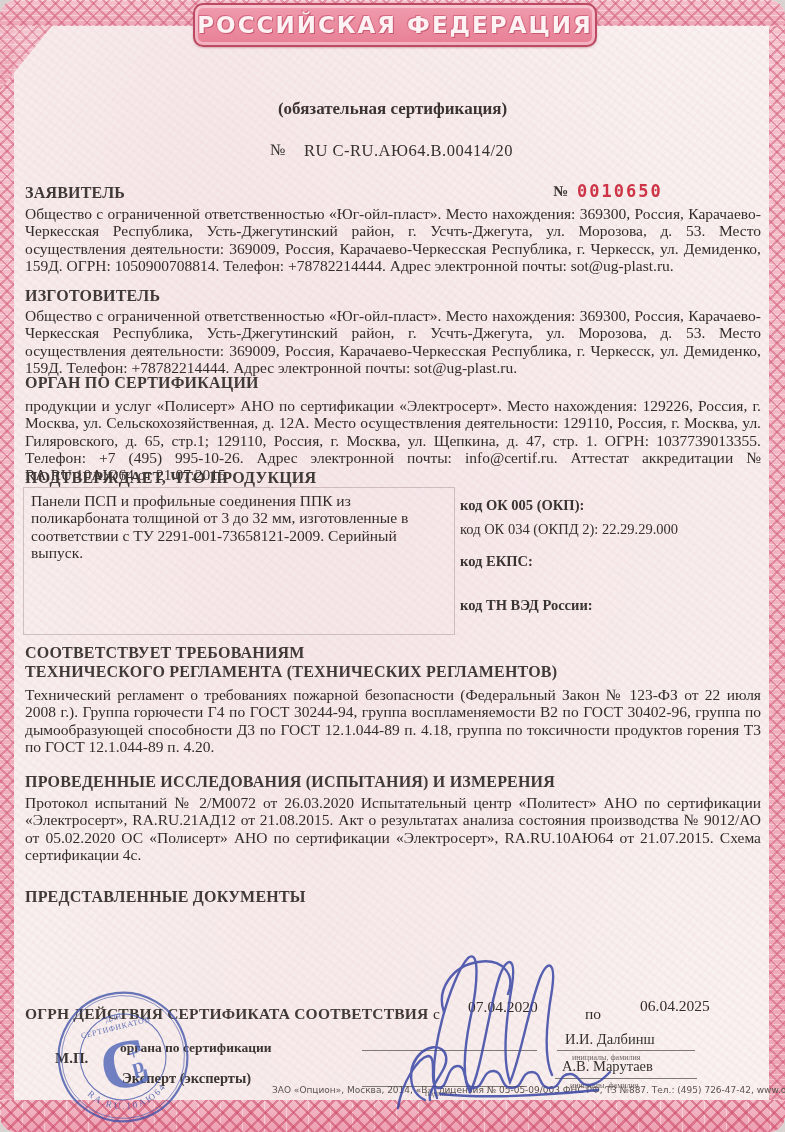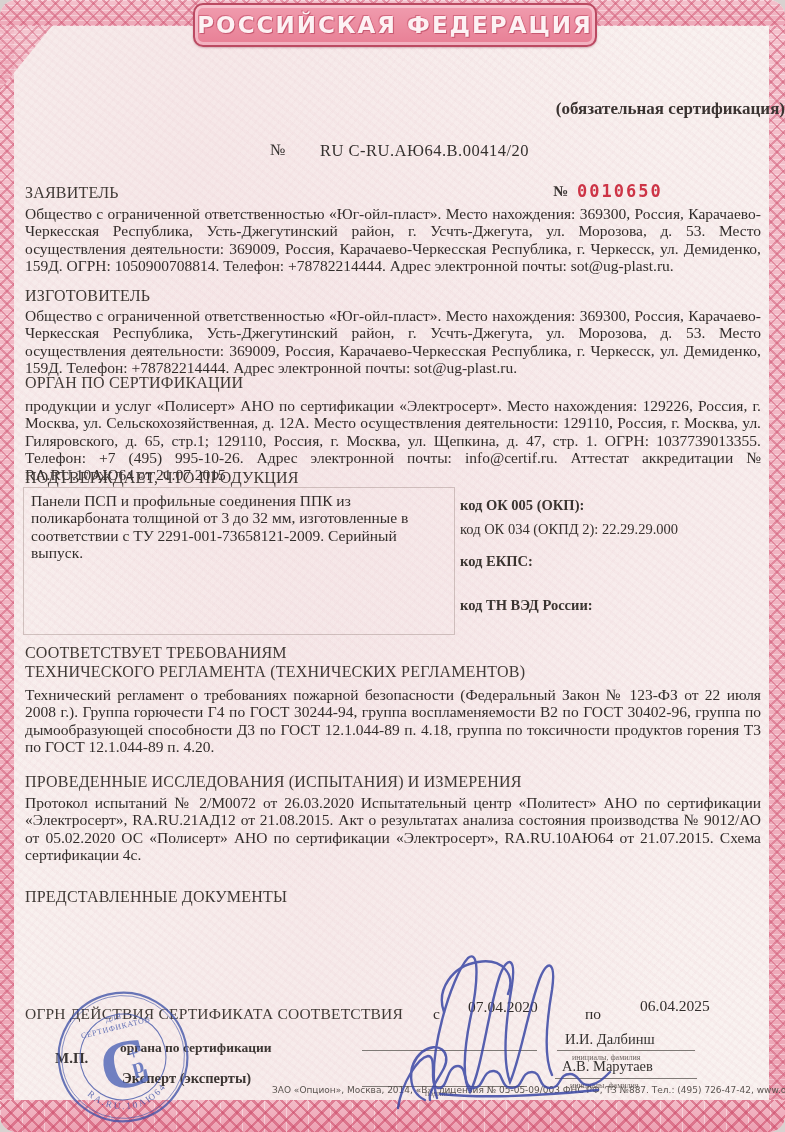--- a/index.html
+++ b/index.html
@@ -42,25 +42,25 @@
     display:flex;align-items:center;justify-content:center;
   }
   .banner span{
     font-family:"DejaVu Sans",sans-serif;font-weight:bold;font-size:23px;letter-spacing:2px;
     color:#fdf2f4;text-shadow:1px 1px 0 #c85a72,-1px -1px 0 #d4687f,0 0 2px rgba(190,70,95,.6);
     white-space:nowrap;
   }
 
   .abs{position:absolute;}
   .title{left:0;width:785px;top:62px;text-align:center;font-size:30px;letter-spacing:1px;color:#3a3331;}
-  .subtitle{left:0;width:785px;top:99px;text-align:right;font-size:17px;font-weight:bold;color:#3a3331;}
+  .subtitle{left:0;width:785px;top:99px;text-align:center;font-size:17px;font-weight:bold;color:#3a3331;}
   .numsign{font-size:16px;color:#34302e;}
   .certnum{font-size:16.5px;color:#34302e;letter-spacing:.5px;}
 
-  .h{font-weight:normal;font-size:16px;color:#403a36;letter-spacing:.2px;white-space:nowrap;}
+  .h{font-weight:bold;font-size:16px;color:#403a36;letter-spacing:.2px;white-space:nowrap;}
   .body-text{font-size:15.5px;line-height:17.3px;text-align:justify;color:#322d2b;}
   .blank-no-sign{font-size:15px;font-weight:bold;color:#3a3533;}
   .blank-no{font-family:"DejaVu Sans Mono",monospace;font-size:17px;font-weight:bold;letter-spacing:2px;color:#cd3446;}
 
   .product-box{border:1px solid rgba(160,140,135,.45);}
   .code-label{font-size:14.5px;font-weight:bold;color:#3a3430;white-space:nowrap;}
   .code-plain{font-size:14.5px;color:#35302d;white-space:nowrap;}
 
   .sig-line{border-bottom:1px solid #7f7a76;height:0;}
   .cap{font-size:8px;color:#6b635f;white-space:nowrap;}
@@ -80,21 +80,21 @@
   <div class="band band-left"></div>
   <div class="band band-right"></div>
   <div class="band corner-tl"></div>
 
   <div class="banner">
     <span>РОССИЙСКАЯ ФЕДЕРАЦИЯ</span>
   </div>
 
   <div class="abs subtitle">(обязательная сертификация)</div>
   <div class="abs numsign" style="left:270px;top:141px;">№</div>
-  <div class="abs certnum" style="left:320px;top:141px;">RU C-RU.АЮ64.В.00414/20</div>
+  <div class="abs certnum" style="left:304px;top:141px;">RU C-RU.АЮ64.В.00414/20</div>
 
   <div class="abs h" style="left:25px;top:184px;">ЗАЯВИТЕЛЬ</div>
   <div class="abs blank-no-sign" style="left:553px;top:183px;">№</div>
   <div class="abs blank-no" style="left:577px;top:181px;">0010650</div>
   <div class="abs body-text" style="left:25px;top:205px;width:736px;">Общество с ограниченной ответственностью «Юг-ойл-пласт». Место нахождения: 369300, Россия, Карачаево-Черкесская Республика, Усть-Джегутинский район, г. Усчть-Джегута, ул. Морозова, д. 53. Место осуществления деятельности: 369009, Россия, Карачаево-Черкесская Республика, г. Черкесск, ул. Демиденко, 159Д. ОГРН: 1050900708814. Телефон: +78782214444. Адрес электронной почты: sot@ug-plast.ru.</div>
 
   <div class="abs h" style="left:25px;top:287px;">ИЗГОТОВИТЕЛЬ</div>
   <div class="abs body-text" style="left:25px;top:307px;width:736px;">Общество с ограниченной ответственностью «Юг-ойл-пласт». Место нахождения: 369300, Россия, Карачаево-Черкесская Республика, Усть-Джегутинский район, г. Усчть-Джегута, ул. Морозова, д. 53. Место осуществления деятельности: 369009, Россия, Карачаево-Черкесская Республика, г. Черкесск, ул. Демиденко, 159Д. Телефон: +78782214444. Адрес электронной почты: sot@ug-plast.ru.</div>
 
   <div class="abs h" style="left:25px;top:374px;">ОРГАН ПО СЕРТИФИКАЦИИ</div>

